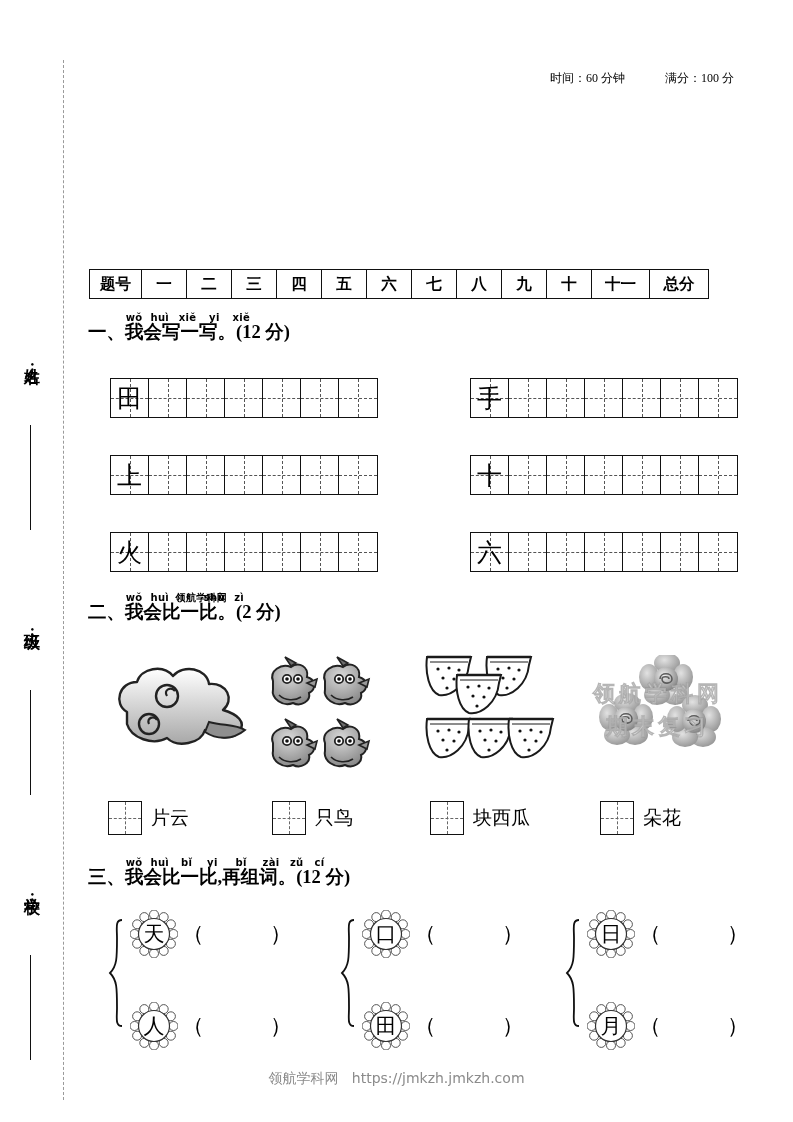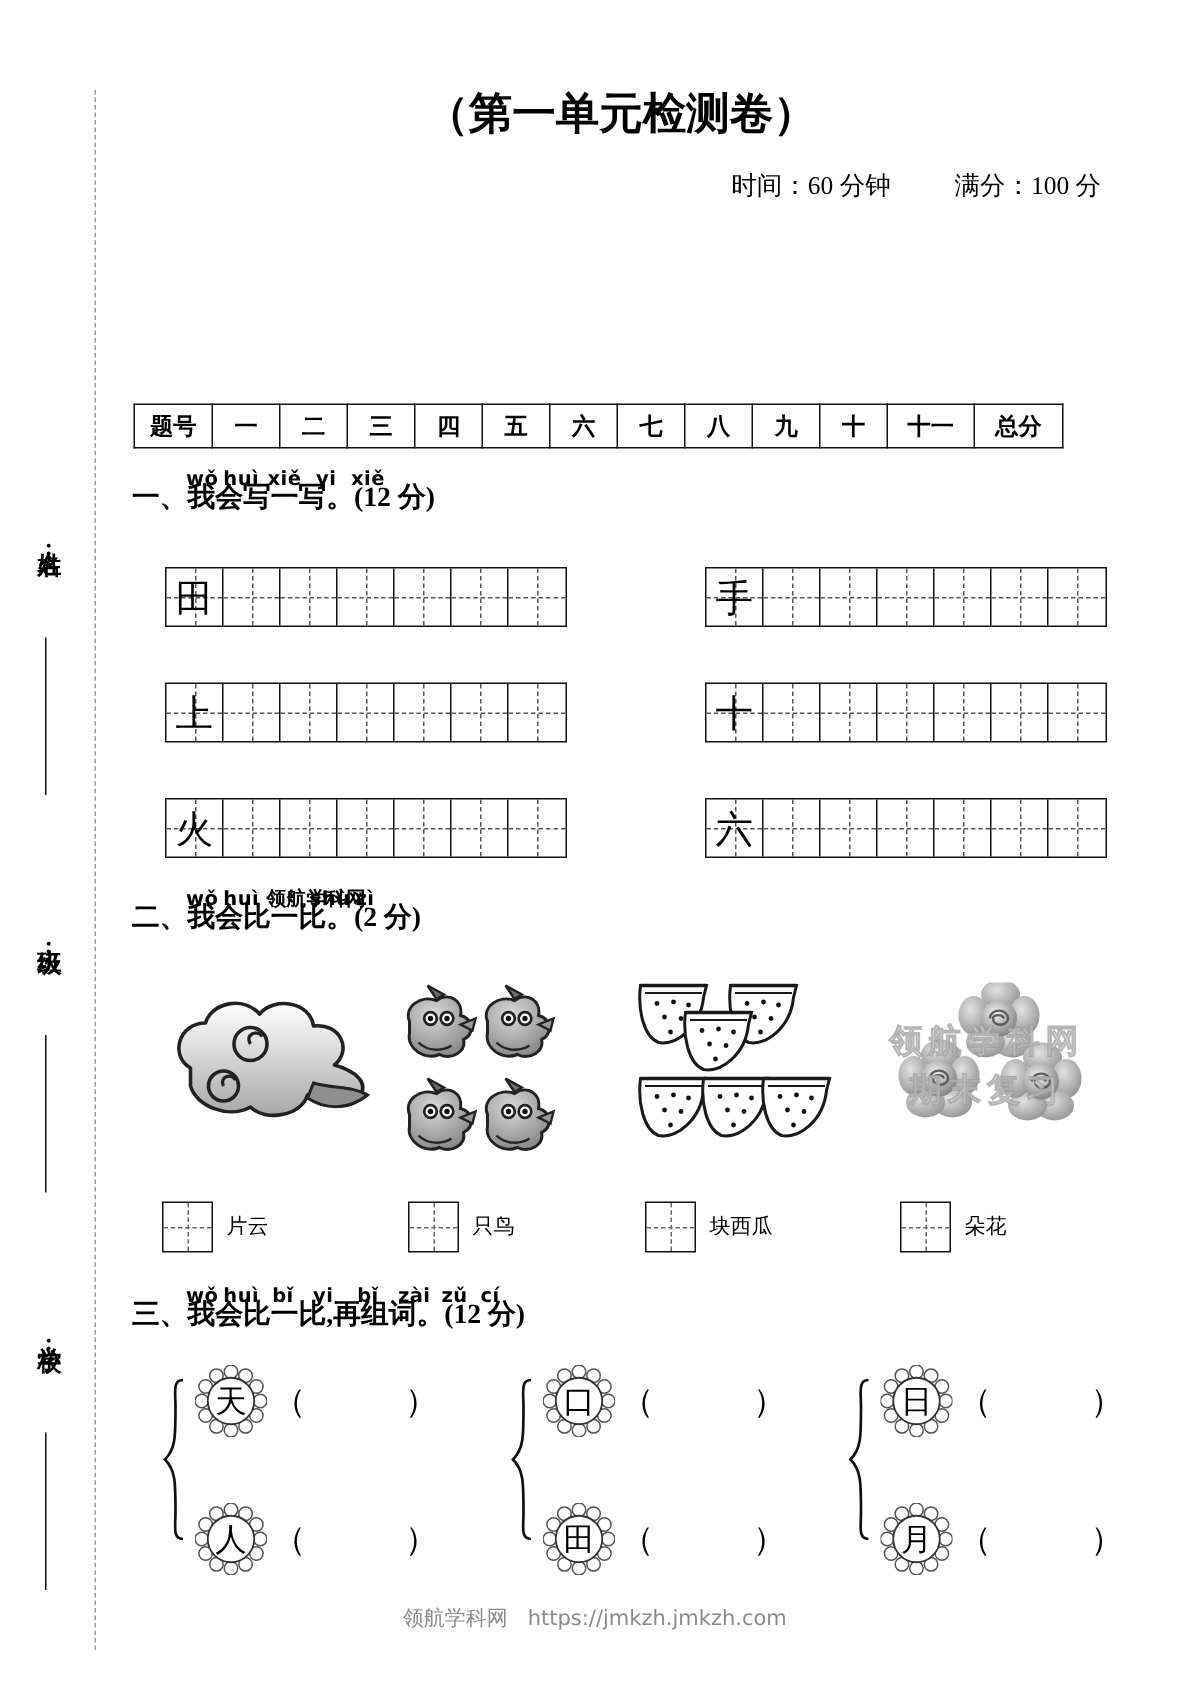--- a/index.html
+++ b/index.html
@@ -73,21 +73,21 @@
     font-size: 29px;
     font-weight: bold;
     text-align: center;
     letter-spacing: 0px;
     line-height: 1.3;
     margin-top: 4px;
   }
   .meta-line {
     margin-top: 16px;
     text-align: right;
-    font-size: 17px;
+    font-size: 12px;
     padding-right: 6px;
     white-space: nowrap;
   }
   .meta-line .gap { display:inline-block; width: 34px; }
 
   
   #score-table {
     position: absolute;
     left: 89px;
     top: 225px;
@@ -116,21 +116,21 @@
   }
   .sec-title {
     font-size: 18.5px;
     font-weight: bold;
     letter-spacing: 0px;
     line-height: 1;
   }
   .pinyin-row {
     position: absolute;
     font-family: "DejaVu Sans", sans-serif;
-    font-size: 13px;
+    font-size: 10px;
     line-height: 1;
     white-space: nowrap;
     letter-spacing: 0.3px;
     font-weight: bold;
   }
   .pinyin-row span { display: inline-block; text-align: center; }
 
   
   .write-row {
     position: absolute;
@@ -194,21 +194,21 @@
     left: 0; right: 0; top: 50%;
     border-top: 1px dashed #666;
   }
   .ans-box::after {
     content: "";
     position: absolute;
     top: 0; bottom: 0; left: 50%;
     border-left: 1px dashed #666;
   }
   .ans-word {
-    font-size: 14px;
+    font-size: 19px;
     margin-left: 9px;
     white-space: nowrap;
     font-family: "Liberation Serif", "DejaVu Serif", serif;
   }
 
   
   .cmp-group { position: absolute; }
   .cmp-brace {
     position: absolute;
     left: 0;
@@ -286,21 +286,20 @@
   </div>
   <div class="side-rule" style="top:690px; height:105px;"></div>
 
   <div class="side-field" style="top:885px;">
     <span class="side-label">学校:</span>
   </div>
   <div class="side-rule" style="top:955px; height:105px;"></div>
 </div>
 
 <div id="header">
-  <div class="title-sub">（第一单元检测卷）</div>
   <div class="meta-line">
     <span>时间：60 分钟</span>
     <span class="gap"></span>
     <span>满分：100 分</span>
   </div>
 </div>
 
 <table id="score-table">
   <tbody>
       <tr>

